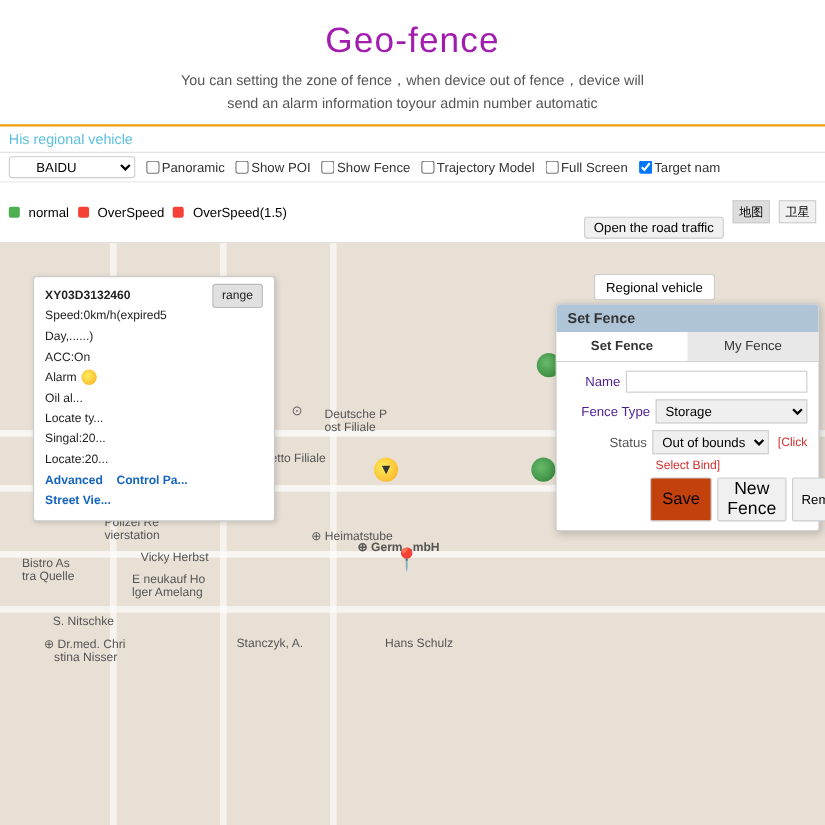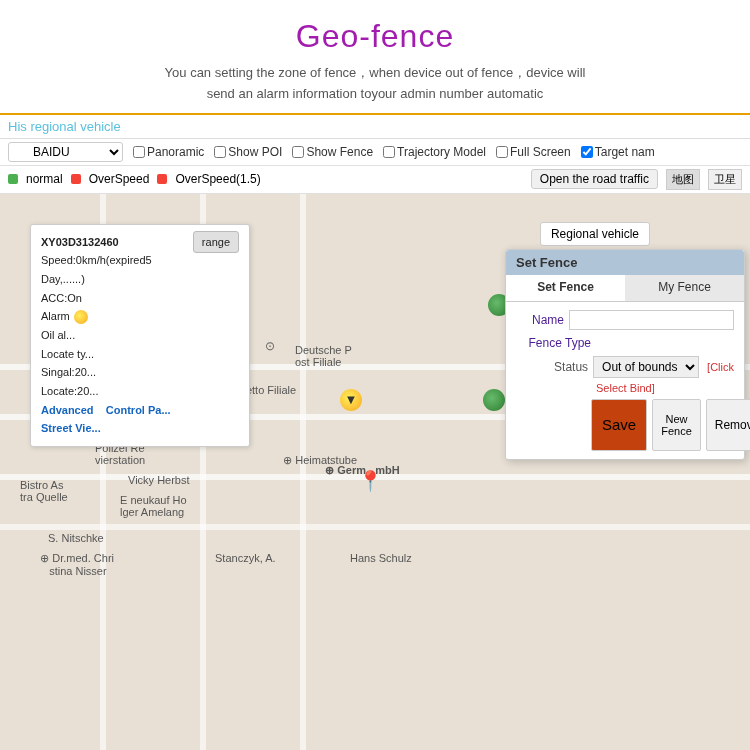--- a/index.html
+++ b/index.html
@@ -99,20 +99,21 @@
       border-radius: 2px;
     }
     .open-road-btn {
       margin-left: auto;
       background: #f0f0f0;
       border: 1px solid #ccc;
       border-radius: 3px;
       padding: 2px 8px;
       font-size: 12px;
       cursor: pointer;
+      margin-top: 28px;
     }
     .map-type-btn {
       background: #f0f0f0;
       border: 1px solid #ccc;
       padding: 2px 5px;
       font-size: 11px;
       cursor: pointer;
     }
     .map-type-btn.active { background: #ddd; }
 
@@ -325,23 +326,23 @@
       background: #c2410c;
       border: 1px solid #ccc;
       padding: 3px 10px;
       cursor: pointer;
       font-size: 15px;
       border-radius: 2px;
     }
     .btn-new-fence {
       background: #f0f0f0;
       border: 1px solid #ccc;
-      padding: 13px 8px;
-      cursor: pointer;
-      font-size: 11px;
+      padding: 1px 8px;
+      cursor: pointer;
+      font-size: 16px;
       border-radius: 2px;
     }
     .btn-remove {
       background: #f0f0f0;
       border: 1px solid #ccc;
       padding: 3px 8px;
       cursor: pointer;
       font-size: 12px;
       border-radius: 2px;
     }
@@ -538,20 +539,25 @@
         <div class="set-fence-tab active">Set Fence</div>
         <div class="set-fence-tab">My Fence</div>
       </div>
       <div class="set-fence-body">
         <div class="fence-row">
           <label>Name</label>
           <input type="text" value="" style="">
         </div>
         <div class="fence-row">
           <label>Fence Type</label>
+          <select>
+            <option>Storage</option>
+            <option>Circle</option>
+            <option>Polygon</option>
+          </select>
         </div>
         <div class="status-row">
           <label>Status</label>
           <select class="status-select">
             <option>Out of bounds</option>
             <option>In bounds</option>
           </select>
           <span class="click-link">[Click</span>
         </div>
         <div>

